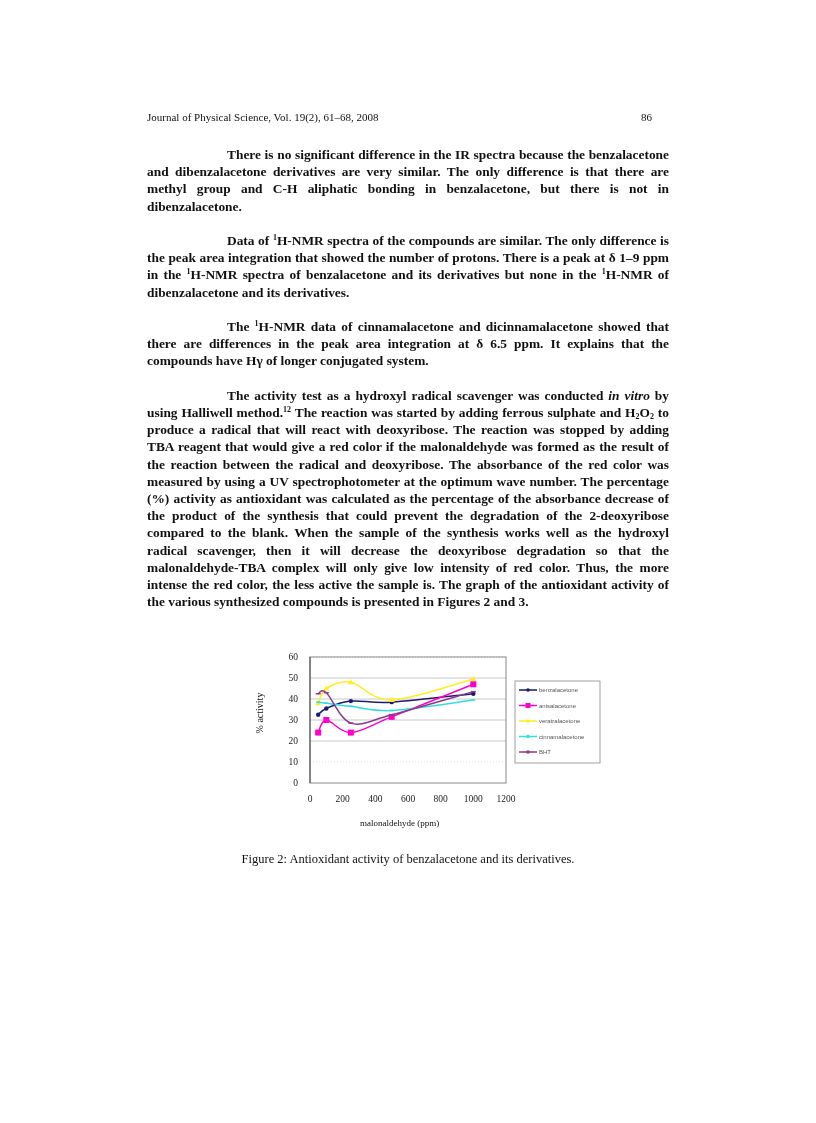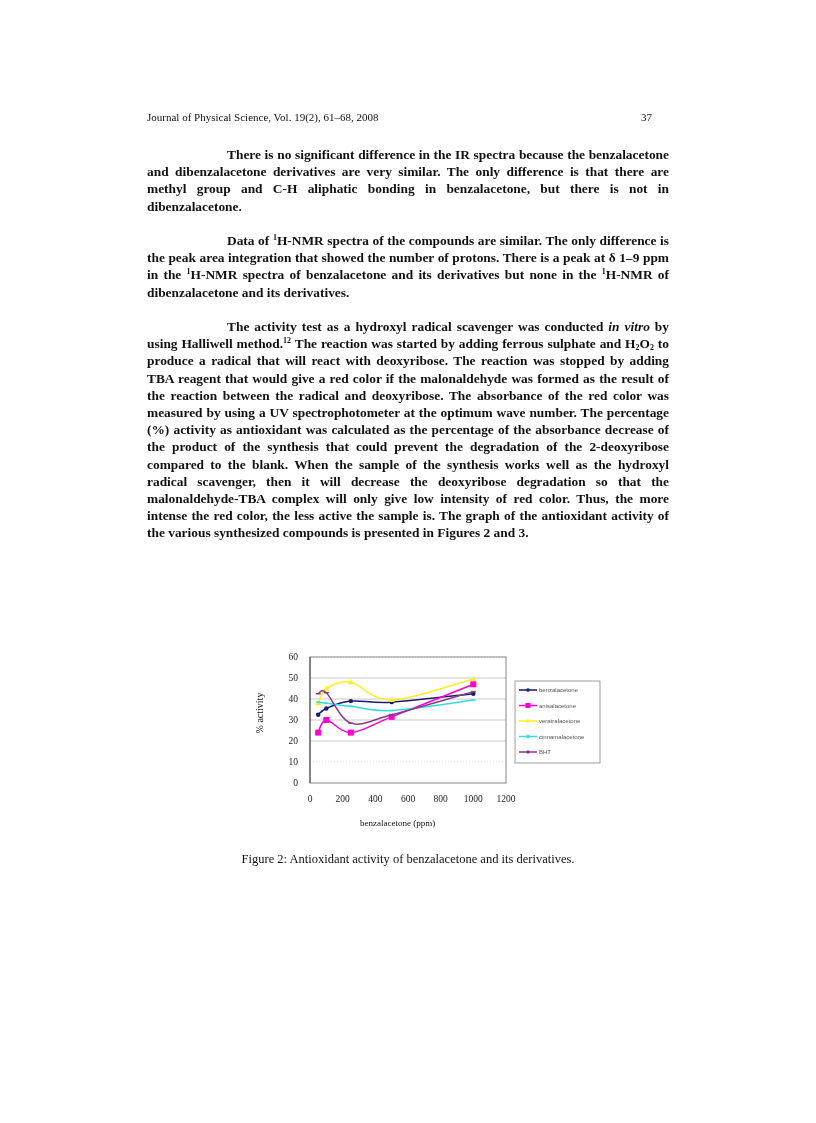--- a/index.html
+++ b/index.html
@@ -19,26 +19,27 @@
   .x-title { position: absolute; top: 170px; left: 116px; font-size: 9px; }
   .caption { position: absolute; top: 852px; left: 0; width: 816px; text-align: center; font-size: 12.5px; }
   svg text { font-family: "Liberation Serif", "DejaVu Serif", serif; }
   .legend-text { font-family: "Liberation Sans", "DejaVu Sans", sans-serif; font-size: 6px; fill: #555; }
 </style>
 </head>
 <body>
 
 <div class="header">
   <span>Journal of Physical Science, Vol. 19(2), 61–68, 2008</span>
-  <span>37</span>
+  <span>86</span>
 </div>
 
 <div class="body-text">
   <p><span>There is no significant difference in the IR spectra because the benzalacetone and dibenzalacetone derivatives are very similar. The only difference is that there are methyl group and C-H aliphatic bonding in benzalacetone, but there is not in dibenzalacetone.</span></p>
   <p><span>Data of </span><sup>1</sup><span>H-NMR spectra of the compounds are similar. The only difference is the peak area integration that showed the number of protons. There is a peak at δ 1–9 ppm in the </span><sup>1</sup><span>H-NMR spectra of benzalacetone and its derivatives but none in the </span><sup>1</sup><span>H-NMR of dibenzalacetone and its derivatives.</span></p>
+  <p><span>The </span><sup>1</sup><span>H-NMR data of cinnamalacetone and dicinnamalacetone showed that there are differences in the peak area integration at δ 6.5 ppm. It explains that the compounds have Hγ of longer conjugated system.</span></p>
   <p><span>The activity test as a hydroxyl radical scavenger was conducted </span><i>in vitro</i><span> by using Halliwell method.</span><sup>12</sup><span> The reaction was started by adding ferrous sulphate and H</span><sub>2</sub><span>O</span><sub>2</sub><span> to produce a radical that will react with deoxyribose. The reaction was stopped by adding TBA reagent that would give a red color if the malonaldehyde was formed as the result of the reaction between the radical and deoxyribose. The absorbance of the red color was measured by using a UV spectrophotometer at the optimum wave number. The  percentage (%) activity as antioxidant was calculated as the percentage of the absorbance decrease of the product of the synthesis that could prevent the degradation of the 2-deoxyribose compared to the blank. When the sample of the synthesis works well as the hydroxyl radical scavenger, then it will decrease the deoxyribose degradation so that the malonaldehyde-TBA complex will only give low intensity of red color. Thus, the more intense the red color, the less active the sample is. The graph of the antioxidant activity of the various synthesized compounds is presented in Figures 2 and 3.</span></p>
 </div>
 
 <div class="figure">
   <div class="y-label">% activity</div>
   <svg id="chart-svg" width="364" height="175" xmlns="http://www.w3.org/2000/svg">
       <text x="54" y="138" text-anchor="end" font-size="9.5" fill="#222">0</text>
       <line x1="66" x2="262" y1="114" y2="114" stroke="#d8d8d8" stroke-width="0.8" stroke-dasharray="1,2"></line>
       <text x="54" y="117" text-anchor="end" font-size="9.5" fill="#222">10</text>
       <line x1="66" x2="262" y1="93" y2="93" stroke="#bbbbbb" stroke-width="0.8" stroke-dasharray=""></line>
@@ -100,16 +101,16 @@
       <line x1="275" x2="293" y1="73" y2="73" stroke="#ffee22" stroke-width="1.5"></line>
       <circle cx="284" cy="73" r="1.8" fill="#ffee22"></circle>
       <text x="295" y="75" class="legend-text">veratralacetone</text>
       <line x1="275" x2="293" y1="88.5" y2="88.5" stroke="#33dddd" stroke-width="1.5"></line>
       <circle cx="284" cy="88.5" r="1.8" fill="#33dddd"></circle>
       <text x="295" y="90.5" class="legend-text">cinnamalacetone</text>
       <line x1="275" x2="293" y1="104" y2="104" stroke="#8a3a8a" stroke-width="1.5"></line>
       <circle cx="284" cy="104" r="1.8" fill="#8a3a8a"></circle>
       <text x="295" y="106" class="legend-text">BHT</text>
     </svg>
-  <div class="x-title">benzalacetone (ppm)</div>
+  <div class="x-title">malonaldehyde (ppm)</div>
 </div>
 
 <div class="caption">Figure 2:  Antioxidant activity of benzalacetone and its derivatives.</div>
 
 </body></html>

